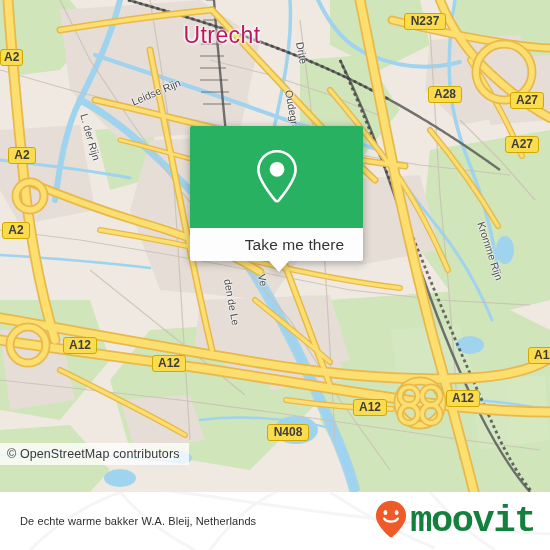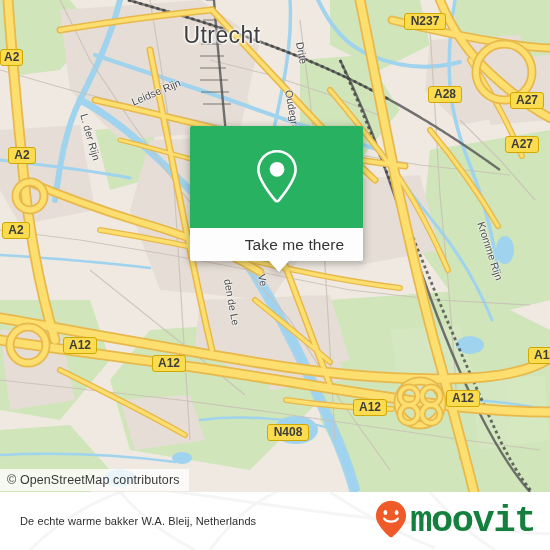--- a/index.html
+++ b/index.html
@@ -26,21 +26,21 @@
     height: 492px;
     overflow: hidden;
     background: #efe9e1;
   }
   #map svg { display: block; }
 
   
   #attribution {
     position: absolute;
     left: 0;
-    top: 469px;
+    top: 443px;
     height: 22px;
     padding: 0 9px 0 7px;
     display: flex;
     align-items: center;
     background: rgba(255,255,255,0.78);
     font-size: 12.5px;
     color: #3a3a3a;
     letter-spacing: 0.1px;
     white-space: nowrap;
     z-index: 6;
@@ -308,21 +308,21 @@
         <g fill="none" stroke="#fcdf6f" stroke-width="3.6">
           <circle cx="409" cy="396" r="9"></circle>
             <circle cx="431" cy="396" r="9"></circle>
           <circle cx="409" cy="414" r="9"></circle>
             <circle cx="431" cy="414" r="9"></circle>
         </g>
       </g>
     </svg>
 
     <div style="position:absolute;left:222px;top:35px;transform:translate(-50%,-50%);
-                font-size:23px;color:#404040;letter-spacing:0.4px;
+                font-size:23px;color:#be185d;letter-spacing:0.4px;
                 text-shadow:0 0 3px #fff,0 0 3px #fff,0 0 3px #fff,1px 1px 2px #fff;">Utrecht</div>
 
     <div id="water-labels">
         <div style="position: absolute; left: 132px; top: 96px; transform: rotate(-23deg); transform-origin: left center; font-size: 10.5px; color: rgb(74, 74, 74); white-space: nowrap; text-shadow: rgb(255, 255, 255) 0px 0px 2px, rgb(255, 255, 255) 0px 0px 2px, rgb(255, 255, 255) 0px 0px 2px; font-family: &quot;Liberation Sans&quot;, sans-serif;">Leidse Rijn</div>
         <div style="position: absolute; left: 84px; top: 108px; transform: rotate(74deg); transform-origin: left center; font-size: 10.5px; color: rgb(74, 74, 74); white-space: nowrap; text-shadow: rgb(255, 255, 255) 0px 0px 2px, rgb(255, 255, 255) 0px 0px 2px, rgb(255, 255, 255) 0px 0px 2px; font-family: &quot;Liberation Sans&quot;, sans-serif;">L. der Rijn</div>
         <div style="position: absolute; left: 300px; top: 36px; transform: rotate(80deg); transform-origin: left center; font-size: 10.5px; color: rgb(74, 74, 74); white-space: nowrap; text-shadow: rgb(255, 255, 255) 0px 0px 2px, rgb(255, 255, 255) 0px 0px 2px, rgb(255, 255, 255) 0px 0px 2px; font-family: &quot;Liberation Sans&quot;, sans-serif;">Drite</div>
         <div style="position: absolute; left: 289px; top: 84px; transform: rotate(80deg); transform-origin: left center; font-size: 10.5px; color: rgb(74, 74, 74); white-space: nowrap; text-shadow: rgb(255, 255, 255) 0px 0px 2px, rgb(255, 255, 255) 0px 0px 2px, rgb(255, 255, 255) 0px 0px 2px; font-family: &quot;Liberation Sans&quot;, sans-serif;">Oudegra</div>
         <div style="position: absolute; left: 481px; top: 216px; transform: rotate(72deg); transform-origin: left center; font-size: 10.5px; color: rgb(74, 74, 74); white-space: nowrap; text-shadow: rgb(255, 255, 255) 0px 0px 2px, rgb(255, 255, 255) 0px 0px 2px, rgb(255, 255, 255) 0px 0px 2px; font-family: &quot;Liberation Sans&quot;, sans-serif;">Kromme Rijn</div>
         <div style="position: absolute; left: 228px; top: 273px; transform: rotate(80deg); transform-origin: left center; font-size: 10.5px; color: rgb(74, 74, 74); white-space: nowrap; text-shadow: rgb(255, 255, 255) 0px 0px 2px, rgb(255, 255, 255) 0px 0px 2px, rgb(255, 255, 255) 0px 0px 2px; font-family: &quot;Liberation Sans&quot;, sans-serif;">den de Le</div>
         <div style="position: absolute; left: 262px; top: 268px; transform: rotate(80deg); transform-origin: left center; font-size: 10.5px; color: rgb(74, 74, 74); white-space: nowrap; text-shadow: rgb(255, 255, 255) 0px 0px 2px, rgb(255, 255, 255) 0px 0px 2px, rgb(255, 255, 255) 0px 0px 2px; font-family: &quot;Liberation Sans&quot;, sans-serif;">Ve</div>

